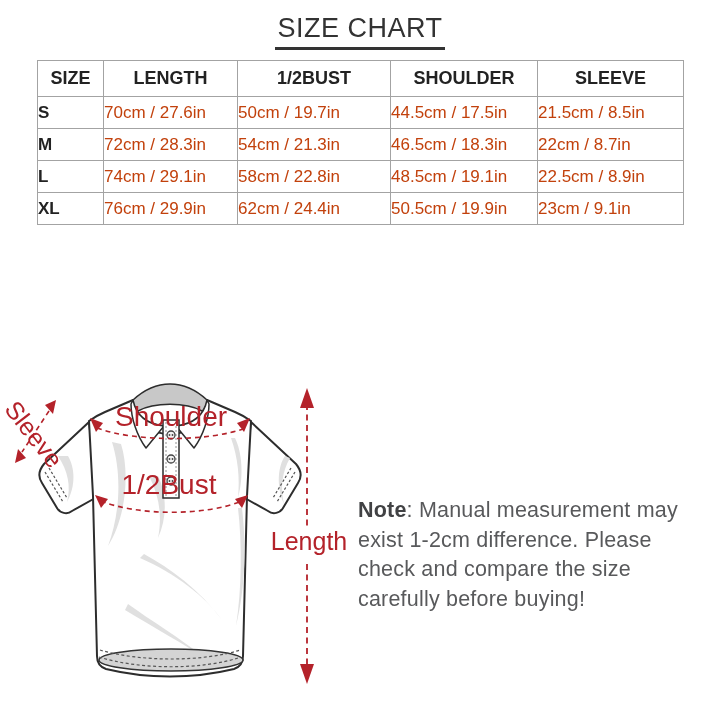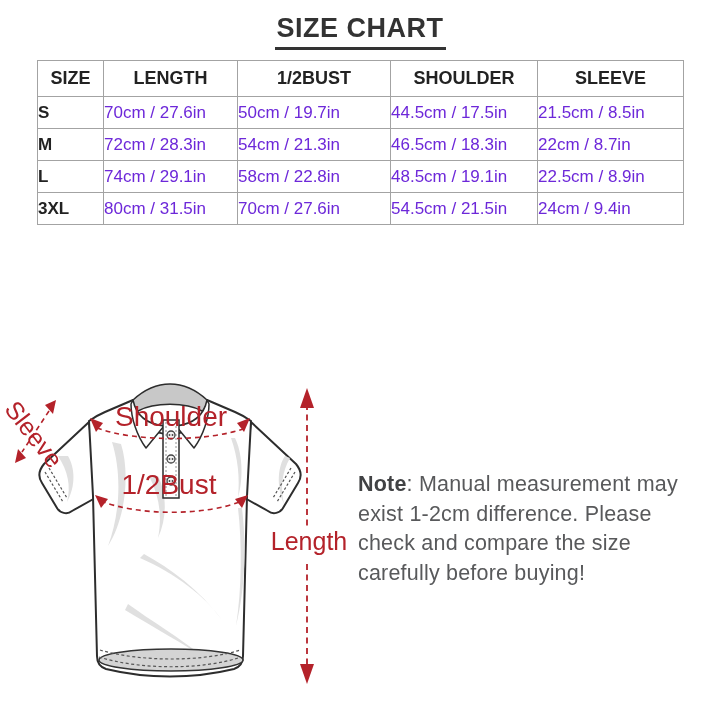--- a/index.html
+++ b/index.html
@@ -2,42 +2,42 @@
 <html style="--annot: #b4222a;"><head>
 <meta charset="utf-8">
 <style>
   html,body { margin:0; padding:0; background:#ffffff; }
   .page {
     position:relative; width:720px; height:720px; background:#ffffff;
     font-family:"Liberation Sans", sans-serif; overflow:hidden;
   }
   .title-wrap { position:absolute; top:13px; left:0; width:720px; text-align:center; }
   .title {
-    display:inline-block; font-size:27px; font-weight:bold; color:#333333;
+    display:inline-block; font-size:27px; font-weight:normal; color:#333333;
     letter-spacing:0.5px; border-bottom:3px solid #333333; padding:0 2px 3px 2px;
   }
   table.size-chart {
     position:absolute; top:60px; left:37px; width:646px;
     border-collapse:collapse; table-layout:fixed;
   }
   table.size-chart th, table.size-chart td {
     border:1px solid #a3a3a3; vertical-align:middle;
     padding:0; overflow:hidden; white-space:nowrap;margin-top:16px;
   }
   table.size-chart thead tr { height:36px; }
   table.size-chart tbody tr { height:32px; }
   table.size-chart th { font-size:18px; font-weight:bold; color:#222222; }
-  table.size-chart td { font-size:17px; color:#6d28d9; font-weight:normal; }
+  table.size-chart td { font-size:17px; color:#c2410c; font-weight:normal; }
   table.size-chart td.size-col { font-weight:bold; color:#222222; }
   .diagram-svg { position:absolute; left:0; top:358px; width:360px; height:350px; }
   .annot-line { stroke:var(--annot); fill:none; }
   .annot-fill { fill:var(--annot); stroke:none; }
   .annot-text { fill:var(--annot); font-family:"Liberation Sans", sans-serif; }
   .note {
-    position:absolute; left:358px; top:470px; width:322px;
+    position:absolute; left:358px; top:496px; width:322px;
     font-size:21.5px; line-height:29.5px; color:#58595b; letter-spacing:0.2px;
     margin:0;
   }
   .note b { color:#414244; }
 </style>
 </head>
 <body>
 
 <div class="page">
 
@@ -78,25 +78,25 @@
           <td>22cm / 8.7in</td>
         </tr>
         <tr>
           <td class="size-col">L</td>
           <td>74cm / 29.1in</td>
           <td>58cm / 22.8in</td>
           <td>48.5cm / 19.1in</td>
           <td>22.5cm / 8.9in</td>
         </tr>
         <tr>
-          <td class="size-col">3XL</td>
-          <td>80cm / 31.5in</td>
-          <td>70cm / 27.6in</td>
-          <td>54.5cm / 21.5in</td>
-          <td>24cm / 9.4in</td>
+          <td class="size-col">XL</td>
+          <td>76cm / 29.9in</td>
+          <td>62cm / 24.4in</td>
+          <td>50.5cm / 19.9in</td>
+          <td>23cm / 9.1in</td>
         </tr>
       </tbody>
   </table>
 
   <svg class="diagram-svg" viewBox="0 0 360 350">
 
     <g>
       <path d="M89,64 L44,106 C39,112 38,119 42,125 L57,150 C60,155 67,157 72,153 L97,139 L92,90 Z" fill="#ffffff" stroke="#2d2d2d" stroke-width="2" stroke-linejoin="round"></path>
       <path d="M251,64 L296,106 C301,112 302,119 298,125 L283,150 C280,155 273,157 268,153 L243,139 L248,90 Z" fill="#ffffff" stroke="#2d2d2d" stroke-width="2" stroke-linejoin="round"></path>
       <path d="M58,98 C68,113 71,128 67,144 C76,128 75,110 68,98 Z" fill="#e0e0e0"></path>

